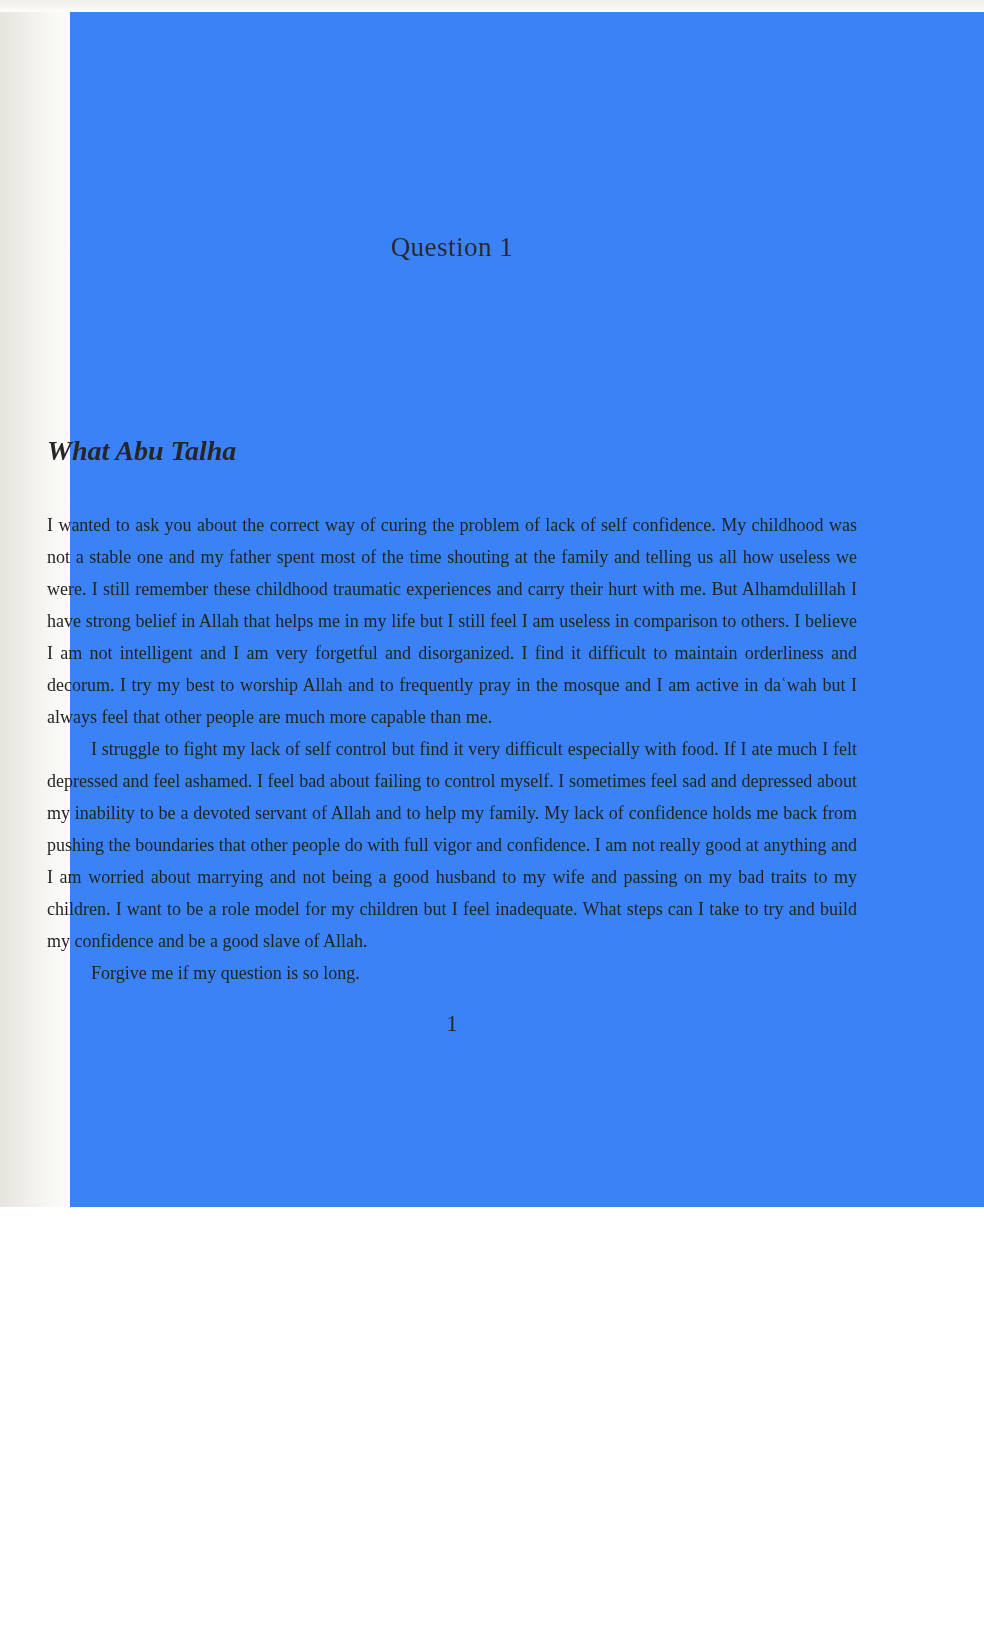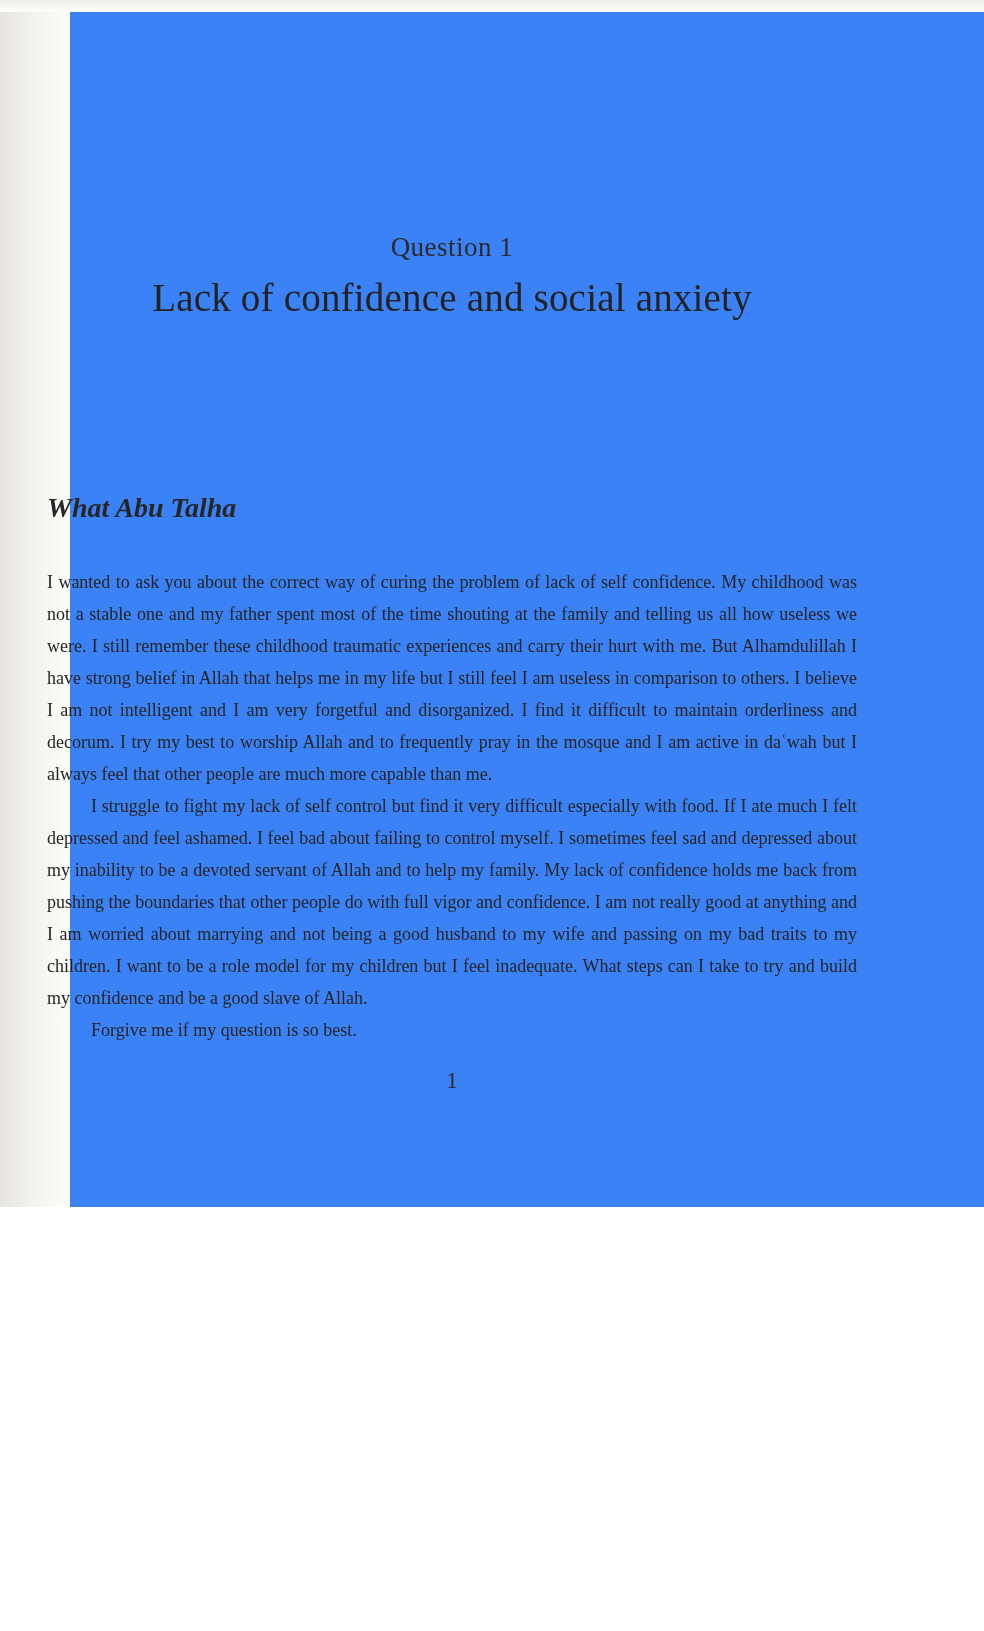--- a/index.html
+++ b/index.html
@@ -88,25 +88,24 @@
 </head>
 <body>
 
 <div class="page">
   <div class="scan-edge"></div>
   <div class="scan-top"></div>
 
   <div class="content">
     <h2 class="kicker">Question 1</h2>
 
-    <h1 class="title">Lack of confidence and social anxiety</h1>
 
     <p class="attribution">What Abu Talha</p>
 
     <div class="body-text">
       <p>I wanted to ask you about the correct way of curing the problem of lack of self confidence. My childhood was not a stable one and my father spent most of the time shouting at the family and telling us all how useless we were. I still remember these childhood traumatic experiences and carry their hurt with me. But Alhamdulillah I have strong belief in Allah that helps me in my life but I still feel I am useless in comparison to others. I believe I am not intelligent and I am very forgetful and disorganized. I find it difficult to maintain orderliness and decorum.  I try my best to worship Allah and to frequently pray in the mosque and I am active in daʿwah but I always feel that other people are much more capable than me.</p>
       <p class="indented">I struggle to fight my lack of self control but find it very difficult especially with food. If I ate much I felt depressed and feel ashamed. I feel bad about failing to control myself. I sometimes feel sad and depressed about my inability to be a devoted servant of Allah and to help my family. My lack of confidence holds me back from pushing the boundaries that other people do with full vigor and confidence. I am not really good at anything and I am worried about marrying and not being a good husband to my wife and passing on my bad traits to my children. I want to be a role model for my children but I feel inadequate. What steps can I take to try and build my confidence and be a good slave of Allah.</p>
-      <p class="indented">Forgive me if my question is so best.</p>
+      <p class="indented">Forgive me if my question is so long.</p>
     </div>
 
     <div class="page-number">1</div>
   </div>
 </div>
 
 </body></html>

